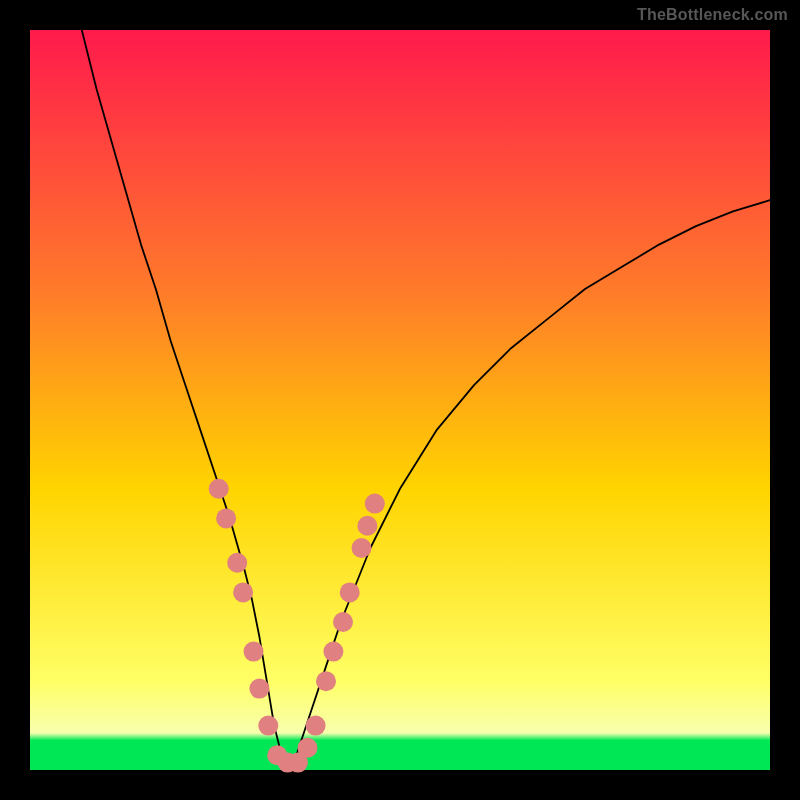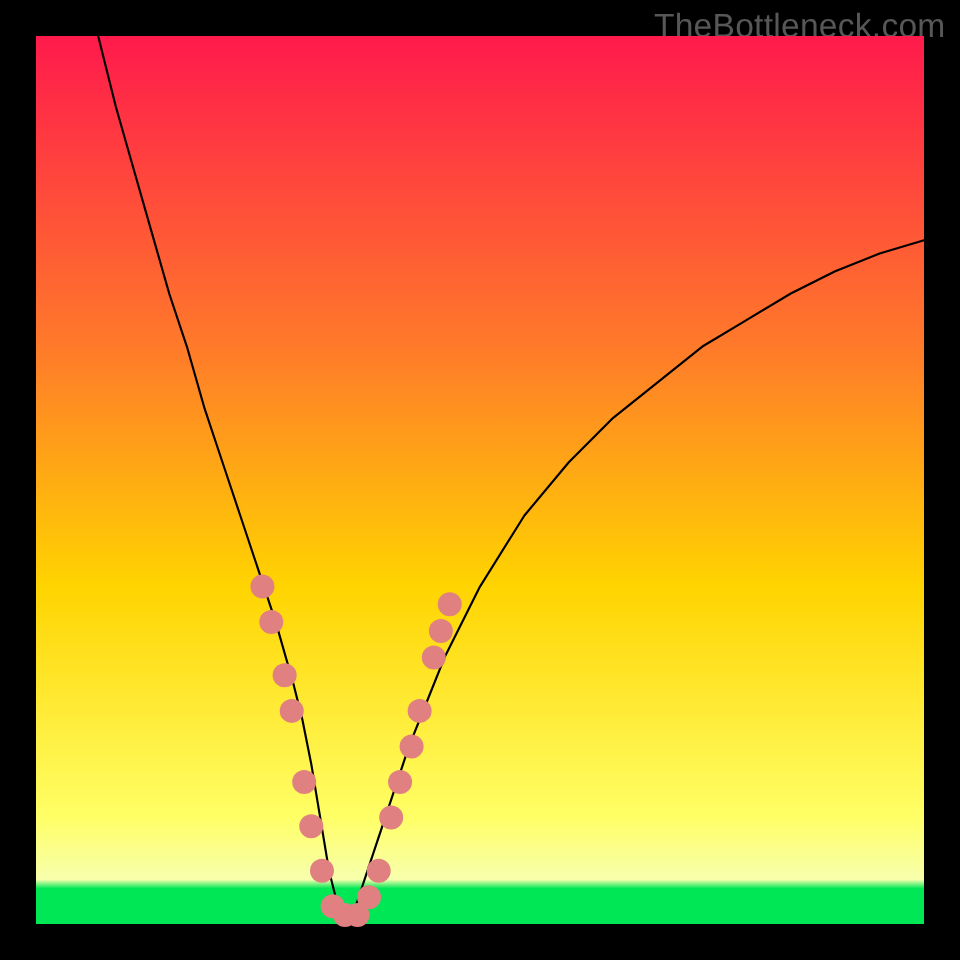--- a/index.html
+++ b/index.html
@@ -23,22 +23,22 @@
     top: 30px;
     width: 740px;
     height: 740px;
     
   }
   .attribution {
     position: absolute;
     top: 6px;
     right: 12px;
     color: #575757;
-    font-size: 28px;
-    font-weight: 400;
+    font-size: 16px;
+    font-weight: 700;
     letter-spacing: 0.2px;
   }
   svg.curve {
     position: absolute;
     left: 0;
     top: 0;
     width: 740px;
     height: 740px;
     overflow: visible;
   }

